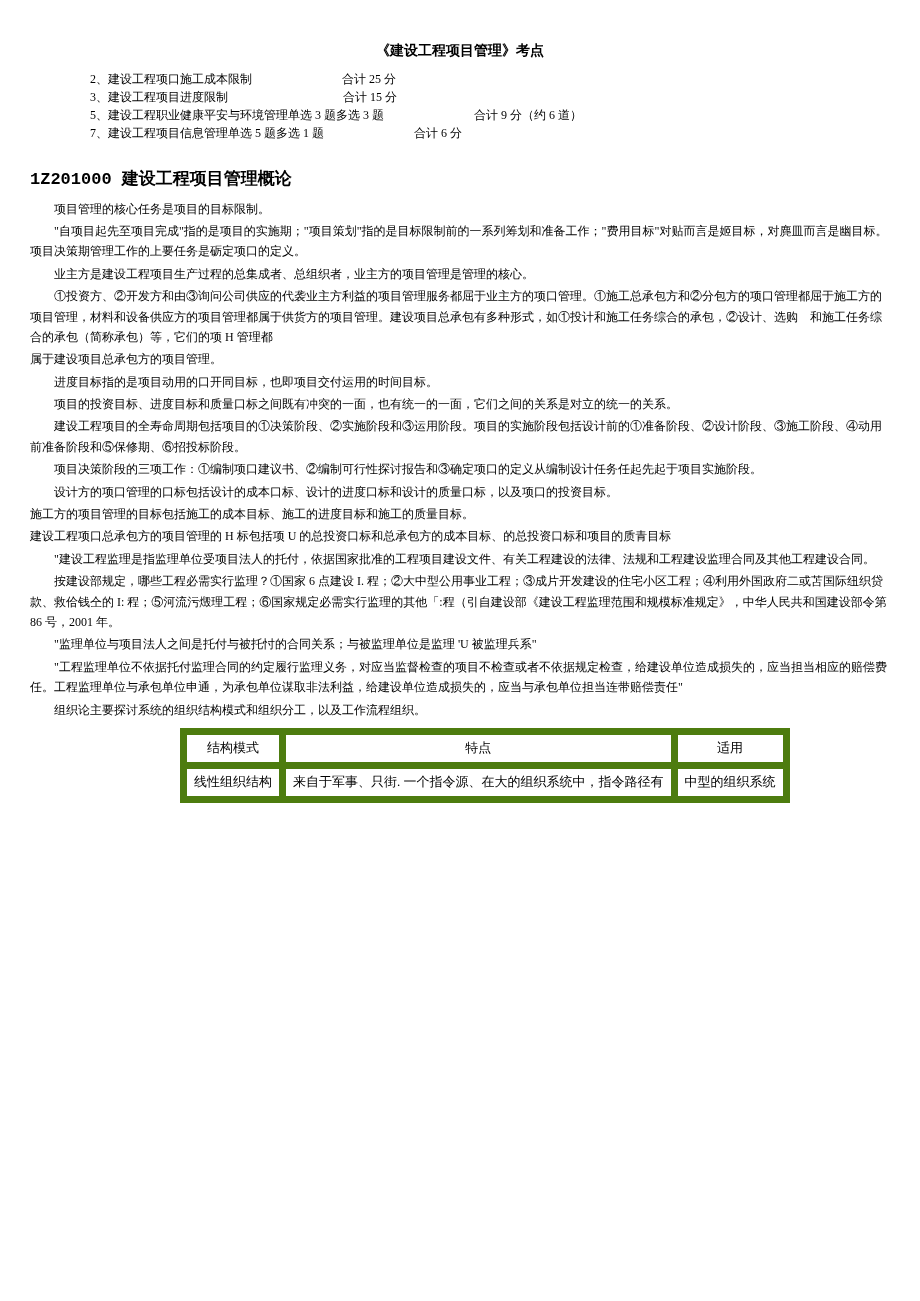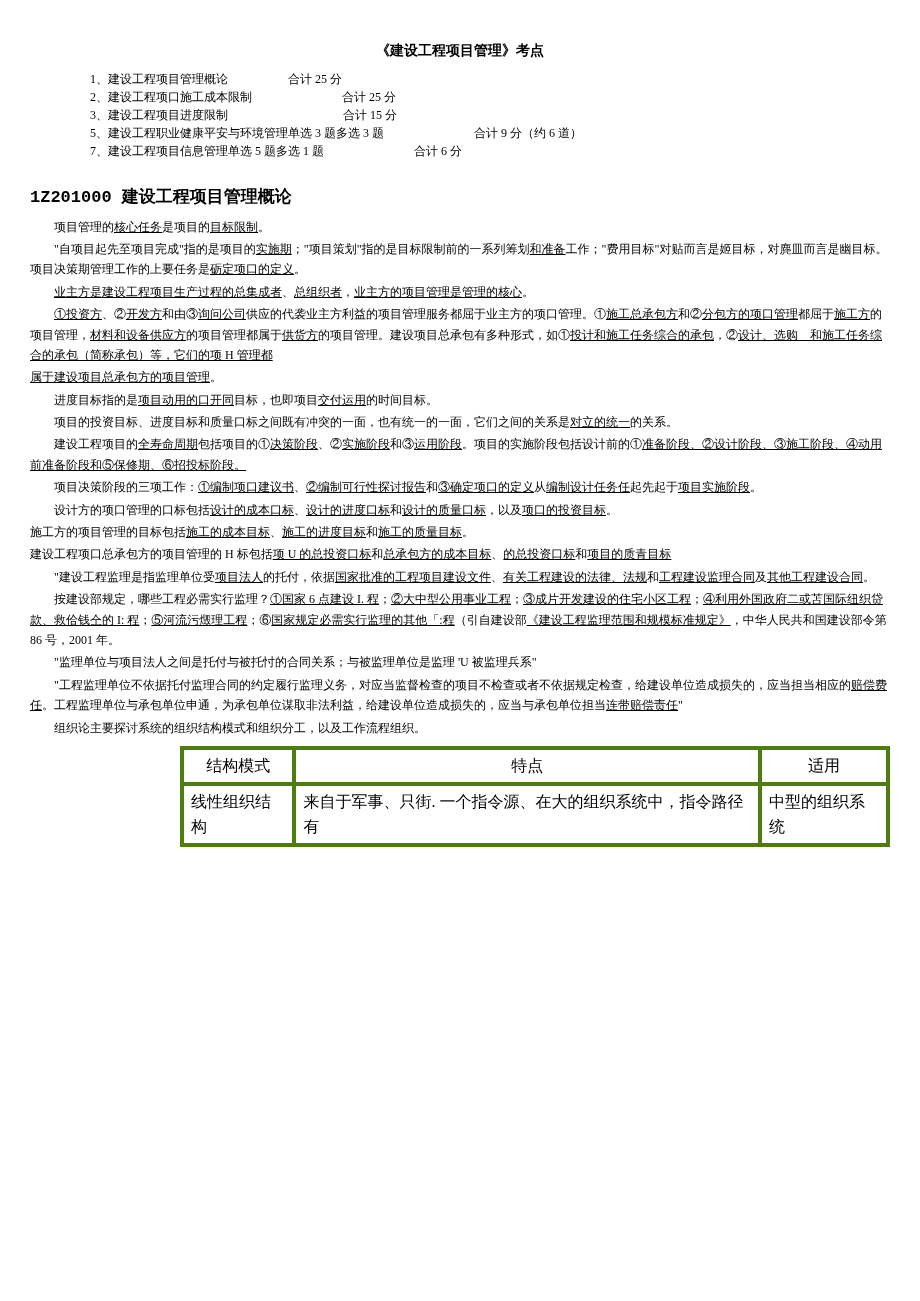--- a/index.html
+++ b/index.html
@@ -35,49 +35,47 @@
     }
     .para {
       text-indent: 2em;
       margin: 2px 0;
       line-height: 1.7;
     }
     .no-indent {
       text-indent: 0;
     }
     .underline {
-      text-decoration: underline;
     }
     .bold {
       font-weight: normal;
     }
     table {
       border-collapse: collapse;
       margin: 8px 0 0 150px;
     }
     td, th {
-      border: 4px solid #4d7c0f;
+      border: 7px solid #4d7c0f;
       padding: 3px 7px;
-      font-size: 16px;
+      font-size: 13px;
       text-align: left;
       vertical-align: middle;
     }
     th {
       text-align: center;
       font-weight: normal;
     }
     .gap { display: inline-block; }
   </style>
 </head>
 <body>
 
 <div class="title">《建设工程项目管理》考点</div>
 
 <div class="toc-list">
-  <div class="toc-item"><span>1、</span><span>建设工程项目管理概论</span><span class="gap" style="width:60px"></span><span>合计 25 分</span></div>
   <div class="toc-item"><span>2、</span><span>建设工程项口施工成本限制</span><span class="gap" style="width:90px"></span><span>合计 25 分</span></div>
   <div class="toc-item"><span>3、</span><span>建设工程项目进度限制</span><span class="gap" style="width:115px"></span><span>合计 15 分</span></div>
   <div class="toc-item"><span>5、</span><span>建设工程职业健康平安与环境管理单选 3 题多选 3 题</span><span class="gap" style="width:90px"></span><span>合计 9 分（约 6 道）</span></div>
   <div class="toc-item"><span>7、</span><span>建设工程项目信息管理单选 5 题多选 1 题</span><span class="gap" style="width:90px"></span><span>合计 6 分</span></div>
 </div>
 
 <div class="section-header"><span>1Z201000</span> <span>建设工程项目管理概论</span></div>
 
 <div class="para"><span>项目管理的</span><span class="underline">核心任务</span><span>是项目的</span><span class="underline">目标限制</span><span>。</span></div>
 

